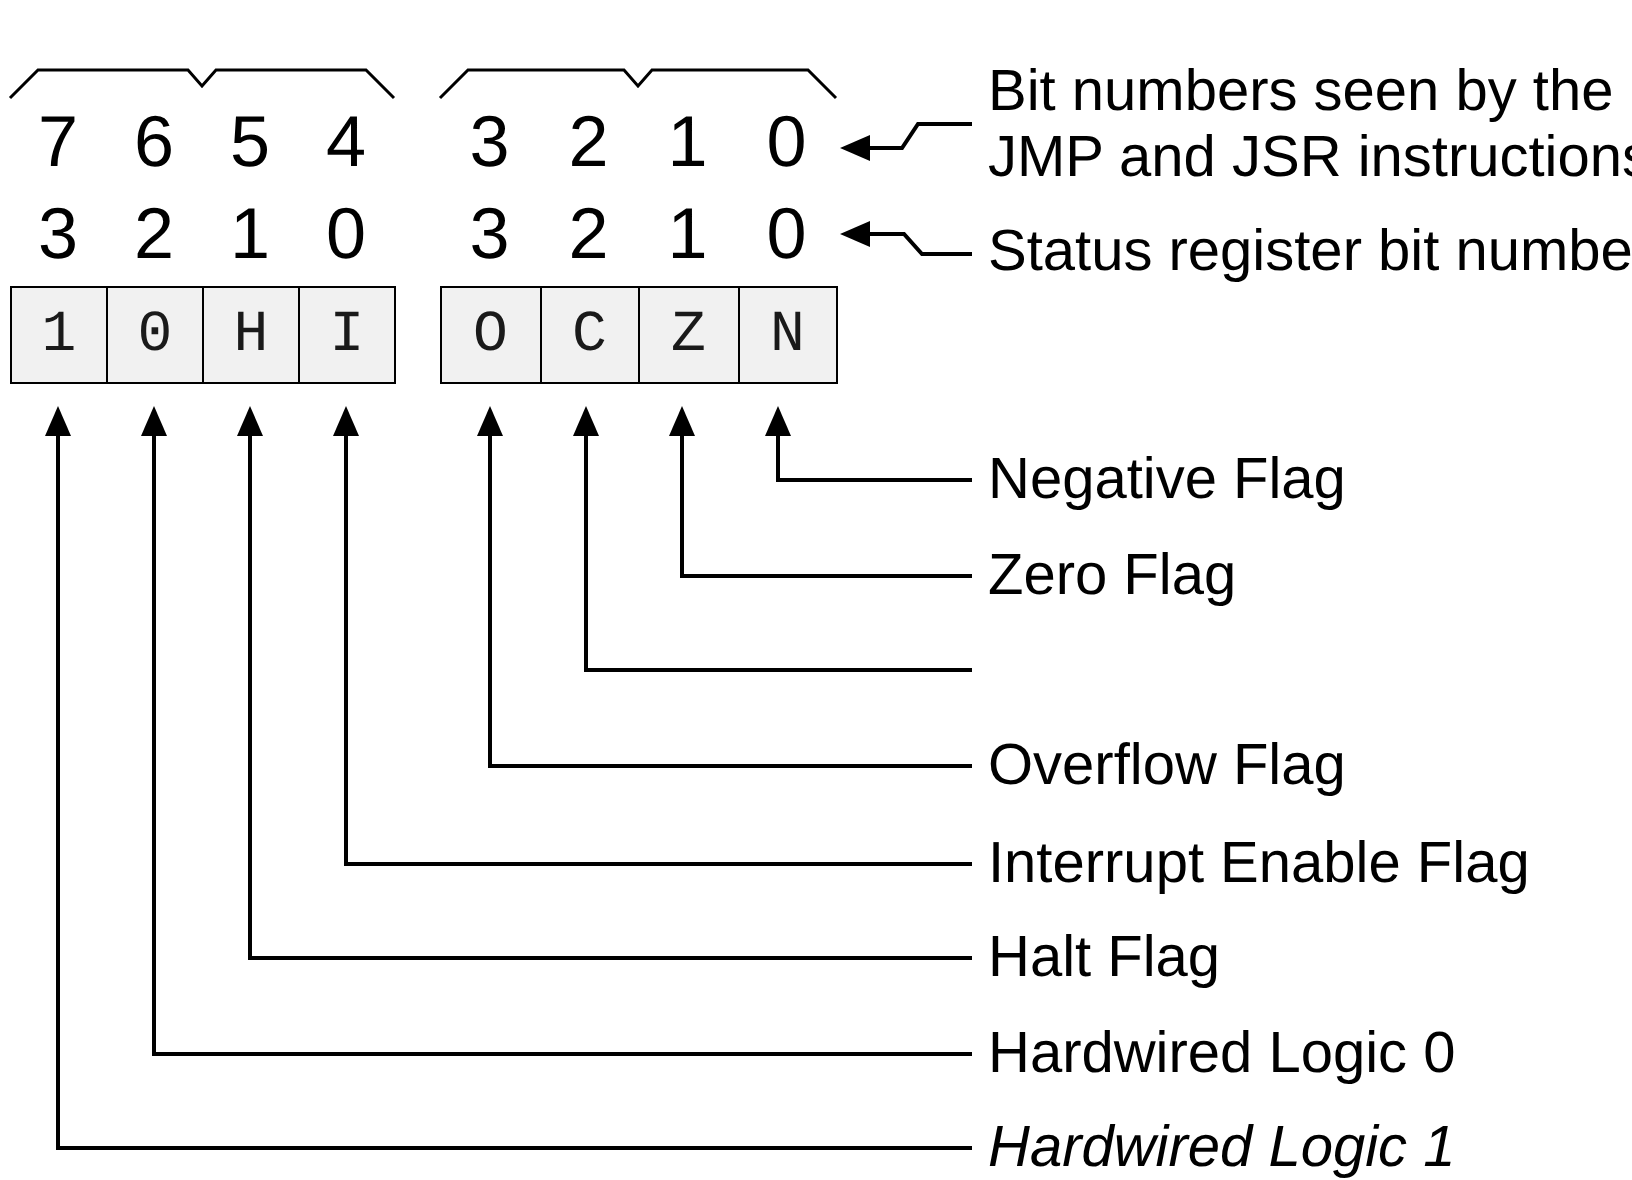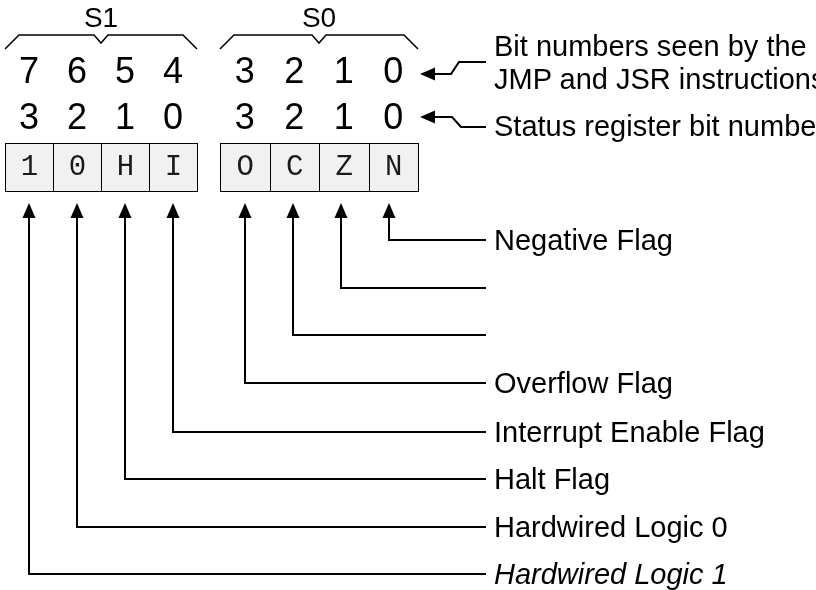--- a/index.html
+++ b/index.html
@@ -134,22 +134,20 @@
     <g>
       <path d="M 341 203 L 334.5 218 L 347.5 218 Z" fill="#000000" stroke="none"></path>
       <polyline points="341,216 341,288 486,288" stroke="#000000" stroke-width="2" fill="none"></polyline>
     </g>
     <g>
       <path d="M 389 203 L 382.5 218 L 395.5 218 Z" fill="#000000" stroke="none"></path>
       <polyline points="389,216 389,240 486,240" stroke="#000000" stroke-width="2" fill="none"></polyline>
     </g>
   </svg>
 
-  <div class="group-header" style="left:5px; width:192px;">S1</div>
-  <div class="group-header" style="left:220px; width:198px;">S0</div>
 
   <div class="digit-row" style="left:5px; top:53px; width:192px;">
     <div class="digit">7</div>
     <div class="digit">6</div>
     <div class="digit">5</div>
     <div class="digit">4</div>
   </div>
   <div class="digit-row" style="left:220px; top:53px; width:198px;">
     <div class="digit">3</div>
     <div class="digit">2</div>
@@ -183,19 +181,20 @@
     <div class="cell">N</div>
   </div>
 
   <div class="note-text" style="top:30px;">
     <div>Bit numbers seen by the</div>
     <div>JMP and JSR instructions</div>
   </div>
   <div class="note-text" style="top:110px;">Status register bit numbers</div>
 
   <div class="flag-label" style="top:224px;">Negative Flag</div>
+  <div class="flag-label" style="top:272px;">Zero Flag</div>
   <div class="flag-label" style="top:367px;">Overflow Flag</div>
   <div class="flag-label" style="top:463px;">Halt Flag</div>
   <div class="flag-label" style="top:416px;">Interrupt Enable Flag</div>
   <div class="flag-label" style="top:511px;">Hardwired Logic 0</div>
   <div class="flag-label" style="top:558px;font-style:italic;">Hardwired Logic 1</div>
 
 </div>
 
 </body></html>

